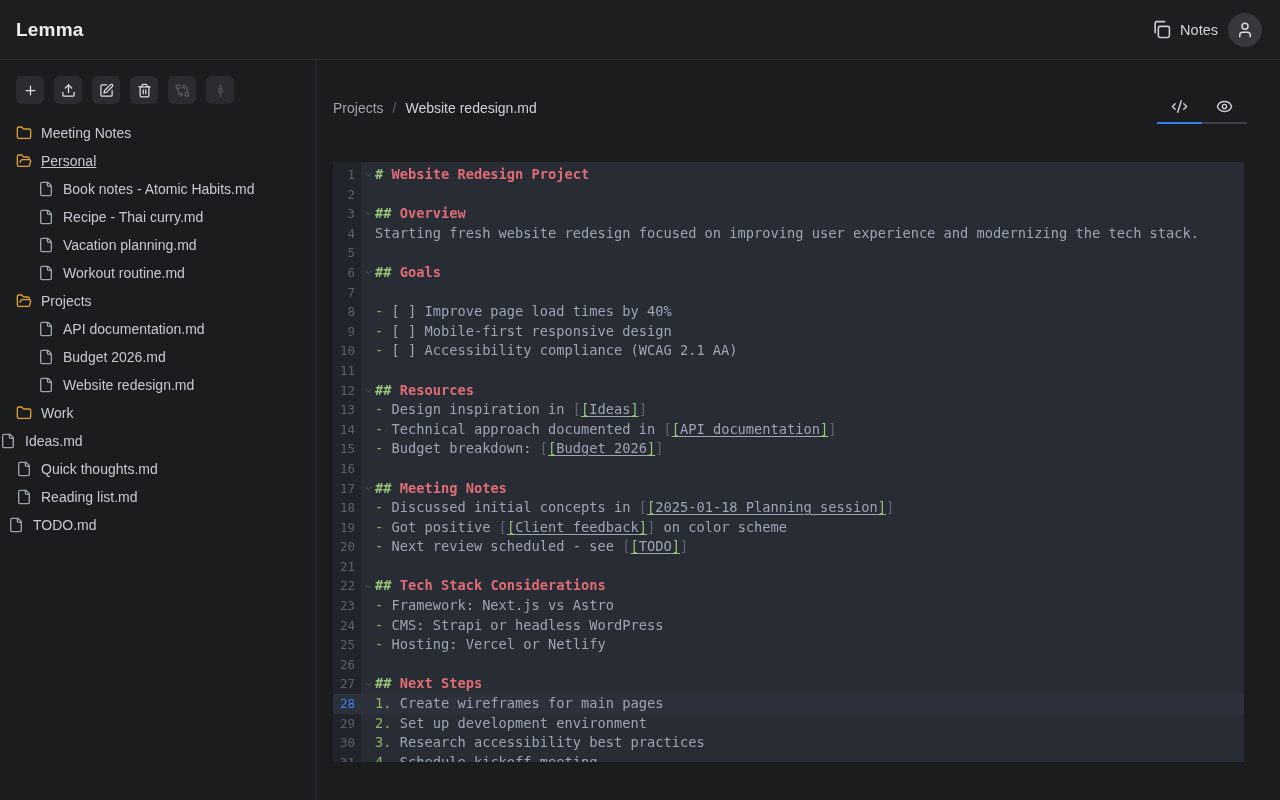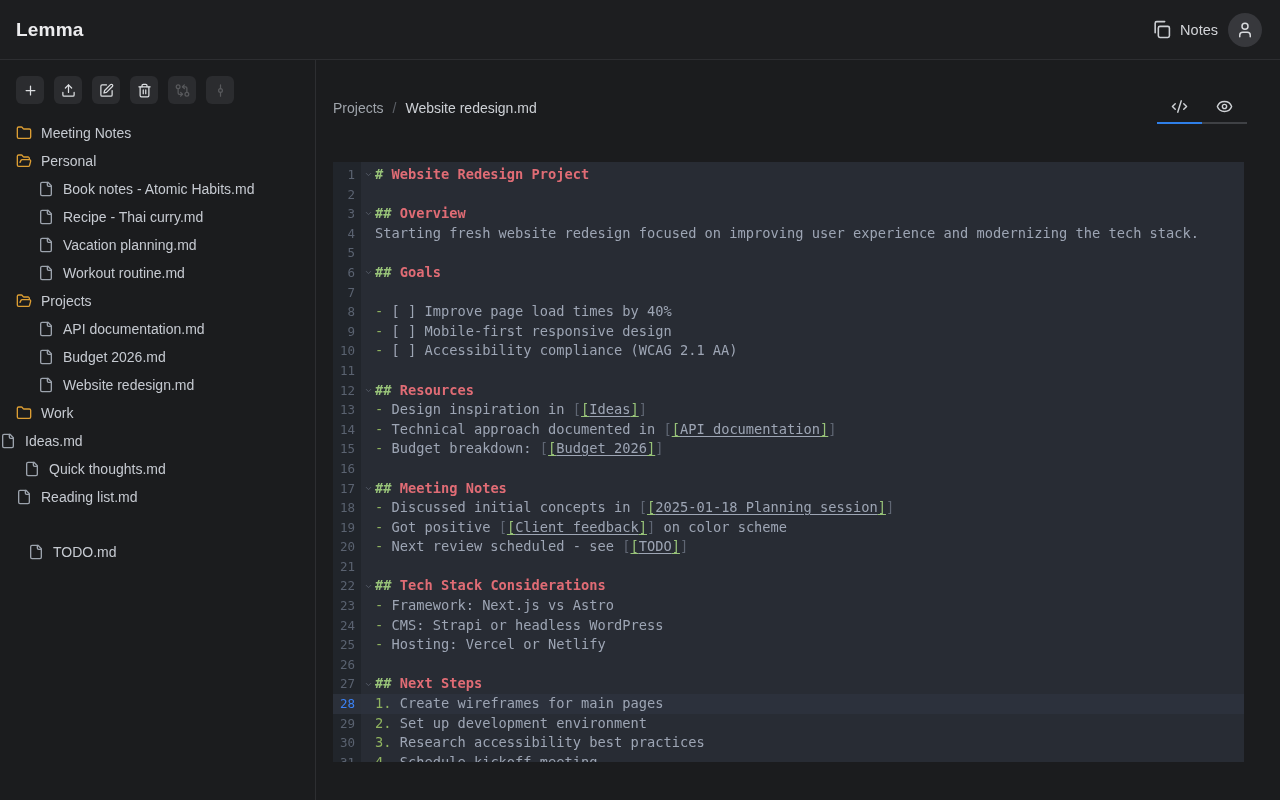--- a/index.html
+++ b/index.html
@@ -178,135 +178,135 @@
       </div>
     <div class="tree" id="tree">
         <div class="tree-row folder" style="padding-left: 16px;">
           <span class="icon">
             <svg viewBox="0 0 24 24" fill="none" stroke="currentColor" stroke-width="2" stroke-linecap="round" stroke-linejoin="round">
               <path d="M20 20a2 2 0 0 0 2-2V8a2 2 0 0 0-2-2h-7.9a2 2 0 0 1-1.69-.9L9.6 3.9A2 2 0 0 0 7.93 3H4a2 2 0 0 0-2 2v13a2 2 0 0 0 2 2Z"></path>
             </svg>
           </span>
           <span class="tree-label">Meeting Notes</span>
         </div>
+        <div class="tree-row folder" style="padding-left: 16px; text-decoration: underline;">
+          <span class="icon">
+            <svg viewBox="0 0 24 24" fill="none" stroke="currentColor" stroke-width="2" stroke-linecap="round" stroke-linejoin="round">
+              <path d="m6 14 1.45-2.9A2 2 0 0 1 9.24 10H20a2 2 0 0 1 1.94 2.5l-1.55 6a2 2 0 0 1-1.94 1.5H4a2 2 0 0 1-2-2V5a2 2 0 0 1 2-2h3.93a2 2 0 0 1 1.66.9l.82 1.2a2 2 0 0 0 1.66.9H18a2 2 0 0 1 2 2v2"></path>
+            </svg>
+          </span>
+          <span class="tree-label">Personal</span>
+        </div>
+        <div class="tree-row file" style="padding-left: 38px;">
+          <span class="icon">
+            <svg viewBox="0 0 24 24" fill="none" stroke="currentColor" stroke-width="2" stroke-linecap="round" stroke-linejoin="round">
+              <path d="M15 2H6a2 2 0 0 0-2 2v16a2 2 0 0 0 2 2h12a2 2 0 0 0 2-2V7Z"></path>
+              <path d="M14 2v4a2 2 0 0 0 2 2h4"></path>
+            </svg>
+          </span>
+          <span class="tree-label">Book notes - Atomic Habits.md</span>
+        </div>
+        <div class="tree-row file" style="padding-left: 38px;">
+          <span class="icon">
+            <svg viewBox="0 0 24 24" fill="none" stroke="currentColor" stroke-width="2" stroke-linecap="round" stroke-linejoin="round">
+              <path d="M15 2H6a2 2 0 0 0-2 2v16a2 2 0 0 0 2 2h12a2 2 0 0 0 2-2V7Z"></path>
+              <path d="M14 2v4a2 2 0 0 0 2 2h4"></path>
+            </svg>
+          </span>
+          <span class="tree-label">Recipe - Thai curry.md</span>
+        </div>
+        <div class="tree-row file" style="padding-left: 38px;">
+          <span class="icon">
+            <svg viewBox="0 0 24 24" fill="none" stroke="currentColor" stroke-width="2" stroke-linecap="round" stroke-linejoin="round">
+              <path d="M15 2H6a2 2 0 0 0-2 2v16a2 2 0 0 0 2 2h12a2 2 0 0 0 2-2V7Z"></path>
+              <path d="M14 2v4a2 2 0 0 0 2 2h4"></path>
+            </svg>
+          </span>
+          <span class="tree-label">Vacation planning.md</span>
+        </div>
+        <div class="tree-row file" style="padding-left: 38px;">
+          <span class="icon">
+            <svg viewBox="0 0 24 24" fill="none" stroke="currentColor" stroke-width="2" stroke-linecap="round" stroke-linejoin="round">
+              <path d="M15 2H6a2 2 0 0 0-2 2v16a2 2 0 0 0 2 2h12a2 2 0 0 0 2-2V7Z"></path>
+              <path d="M14 2v4a2 2 0 0 0 2 2h4"></path>
+            </svg>
+          </span>
+          <span class="tree-label">Workout routine.md</span>
+        </div>
         <div class="tree-row folder" style="padding-left: 16px;">
           <span class="icon">
             <svg viewBox="0 0 24 24" fill="none" stroke="currentColor" stroke-width="2" stroke-linecap="round" stroke-linejoin="round">
               <path d="m6 14 1.45-2.9A2 2 0 0 1 9.24 10H20a2 2 0 0 1 1.94 2.5l-1.55 6a2 2 0 0 1-1.94 1.5H4a2 2 0 0 1-2-2V5a2 2 0 0 1 2-2h3.93a2 2 0 0 1 1.66.9l.82 1.2a2 2 0 0 0 1.66.9H18a2 2 0 0 1 2 2v2"></path>
             </svg>
           </span>
-          <span class="tree-label">Personal</span>
-        </div>
-        <div class="tree-row file" style="padding-left: 38px;">
-          <span class="icon">
-            <svg viewBox="0 0 24 24" fill="none" stroke="currentColor" stroke-width="2" stroke-linecap="round" stroke-linejoin="round">
-              <path d="M15 2H6a2 2 0 0 0-2 2v16a2 2 0 0 0 2 2h12a2 2 0 0 0 2-2V7Z"></path>
-              <path d="M14 2v4a2 2 0 0 0 2 2h4"></path>
-            </svg>
-          </span>
-          <span class="tree-label">Book notes - Atomic Habits.md</span>
-        </div>
-        <div class="tree-row file" style="padding-left: 38px;">
-          <span class="icon">
-            <svg viewBox="0 0 24 24" fill="none" stroke="currentColor" stroke-width="2" stroke-linecap="round" stroke-linejoin="round">
-              <path d="M15 2H6a2 2 0 0 0-2 2v16a2 2 0 0 0 2 2h12a2 2 0 0 0 2-2V7Z"></path>
-              <path d="M14 2v4a2 2 0 0 0 2 2h4"></path>
-            </svg>
-          </span>
-          <span class="tree-label">Recipe - Thai curry.md</span>
-        </div>
-        <div class="tree-row file" style="padding-left: 38px;">
-          <span class="icon">
-            <svg viewBox="0 0 24 24" fill="none" stroke="currentColor" stroke-width="2" stroke-linecap="round" stroke-linejoin="round">
-              <path d="M15 2H6a2 2 0 0 0-2 2v16a2 2 0 0 0 2 2h12a2 2 0 0 0 2-2V7Z"></path>
-              <path d="M14 2v4a2 2 0 0 0 2 2h4"></path>
-            </svg>
-          </span>
-          <span class="tree-label">Vacation planning.md</span>
-        </div>
-        <div class="tree-row file" style="padding-left: 38px;">
-          <span class="icon">
-            <svg viewBox="0 0 24 24" fill="none" stroke="currentColor" stroke-width="2" stroke-linecap="round" stroke-linejoin="round">
-              <path d="M15 2H6a2 2 0 0 0-2 2v16a2 2 0 0 0 2 2h12a2 2 0 0 0 2-2V7Z"></path>
-              <path d="M14 2v4a2 2 0 0 0 2 2h4"></path>
-            </svg>
-          </span>
-          <span class="tree-label">Workout routine.md</span>
+          <span class="tree-label">Projects</span>
+        </div>
+        <div class="tree-row file" style="padding-left: 38px;">
+          <span class="icon">
+            <svg viewBox="0 0 24 24" fill="none" stroke="currentColor" stroke-width="2" stroke-linecap="round" stroke-linejoin="round">
+              <path d="M15 2H6a2 2 0 0 0-2 2v16a2 2 0 0 0 2 2h12a2 2 0 0 0 2-2V7Z"></path>
+              <path d="M14 2v4a2 2 0 0 0 2 2h4"></path>
+            </svg>
+          </span>
+          <span class="tree-label">API documentation.md</span>
+        </div>
+        <div class="tree-row file" style="padding-left: 38px;">
+          <span class="icon">
+            <svg viewBox="0 0 24 24" fill="none" stroke="currentColor" stroke-width="2" stroke-linecap="round" stroke-linejoin="round">
+              <path d="M15 2H6a2 2 0 0 0-2 2v16a2 2 0 0 0 2 2h12a2 2 0 0 0 2-2V7Z"></path>
+              <path d="M14 2v4a2 2 0 0 0 2 2h4"></path>
+            </svg>
+          </span>
+          <span class="tree-label">Budget 2026.md</span>
+        </div>
+        <div class="tree-row file" style="padding-left: 38px;">
+          <span class="icon">
+            <svg viewBox="0 0 24 24" fill="none" stroke="currentColor" stroke-width="2" stroke-linecap="round" stroke-linejoin="round">
+              <path d="M15 2H6a2 2 0 0 0-2 2v16a2 2 0 0 0 2 2h12a2 2 0 0 0 2-2V7Z"></path>
+              <path d="M14 2v4a2 2 0 0 0 2 2h4"></path>
+            </svg>
+          </span>
+          <span class="tree-label">Website redesign.md</span>
         </div>
         <div class="tree-row folder" style="padding-left: 16px;">
           <span class="icon">
             <svg viewBox="0 0 24 24" fill="none" stroke="currentColor" stroke-width="2" stroke-linecap="round" stroke-linejoin="round">
-              <path d="m6 14 1.45-2.9A2 2 0 0 1 9.24 10H20a2 2 0 0 1 1.94 2.5l-1.55 6a2 2 0 0 1-1.94 1.5H4a2 2 0 0 1-2-2V5a2 2 0 0 1 2-2h3.93a2 2 0 0 1 1.66.9l.82 1.2a2 2 0 0 0 1.66.9H18a2 2 0 0 1 2 2v2"></path>
-            </svg>
-          </span>
-          <span class="tree-label">Projects</span>
-        </div>
-        <div class="tree-row file" style="padding-left: 38px;">
-          <span class="icon">
-            <svg viewBox="0 0 24 24" fill="none" stroke="currentColor" stroke-width="2" stroke-linecap="round" stroke-linejoin="round">
-              <path d="M15 2H6a2 2 0 0 0-2 2v16a2 2 0 0 0 2 2h12a2 2 0 0 0 2-2V7Z"></path>
-              <path d="M14 2v4a2 2 0 0 0 2 2h4"></path>
-            </svg>
-          </span>
-          <span class="tree-label">API documentation.md</span>
-        </div>
-        <div class="tree-row file" style="padding-left: 38px;">
-          <span class="icon">
-            <svg viewBox="0 0 24 24" fill="none" stroke="currentColor" stroke-width="2" stroke-linecap="round" stroke-linejoin="round">
-              <path d="M15 2H6a2 2 0 0 0-2 2v16a2 2 0 0 0 2 2h12a2 2 0 0 0 2-2V7Z"></path>
-              <path d="M14 2v4a2 2 0 0 0 2 2h4"></path>
-            </svg>
-          </span>
-          <span class="tree-label">Budget 2026.md</span>
-        </div>
-        <div class="tree-row file" style="padding-left: 38px;">
-          <span class="icon">
-            <svg viewBox="0 0 24 24" fill="none" stroke="currentColor" stroke-width="2" stroke-linecap="round" stroke-linejoin="round">
-              <path d="M15 2H6a2 2 0 0 0-2 2v16a2 2 0 0 0 2 2h12a2 2 0 0 0 2-2V7Z"></path>
-              <path d="M14 2v4a2 2 0 0 0 2 2h4"></path>
-            </svg>
-          </span>
-          <span class="tree-label">Website redesign.md</span>
-        </div>
-        <div class="tree-row folder" style="padding-left: 16px;">
-          <span class="icon">
-            <svg viewBox="0 0 24 24" fill="none" stroke="currentColor" stroke-width="2" stroke-linecap="round" stroke-linejoin="round">
               <path d="M20 20a2 2 0 0 0 2-2V8a2 2 0 0 0-2-2h-7.9a2 2 0 0 1-1.69-.9L9.6 3.9A2 2 0 0 0 7.93 3H4a2 2 0 0 0-2 2v13a2 2 0 0 0 2 2Z"></path>
             </svg>
           </span>
           <span class="tree-label">Work</span>
         </div>
         <div class="tree-row file" style="">
           <span class="icon">
             <svg viewBox="0 0 24 24" fill="none" stroke="currentColor" stroke-width="2" stroke-linecap="round" stroke-linejoin="round">
               <path d="M15 2H6a2 2 0 0 0-2 2v16a2 2 0 0 0 2 2h12a2 2 0 0 0 2-2V7Z"></path>
               <path d="M14 2v4a2 2 0 0 0 2 2h4"></path>
             </svg>
           </span>
           <span class="tree-label">Ideas.md</span>
         </div>
-        <div class="tree-row file" style="padding-left: 24px;">
+        <div class="tree-row file" style="padding-left: 16px;">
           <span class="icon">
             <svg viewBox="0 0 24 24" fill="none" stroke="currentColor" stroke-width="2" stroke-linecap="round" stroke-linejoin="round">
               <path d="M15 2H6a2 2 0 0 0-2 2v16a2 2 0 0 0 2 2h12a2 2 0 0 0 2-2V7Z"></path>
               <path d="M14 2v4a2 2 0 0 0 2 2h4"></path>
             </svg>
           </span>
           <span class="tree-label">Quick thoughts.md</span>
         </div>
         <div class="tree-row file" style="padding-left: 16px;">
           <span class="icon">
             <svg viewBox="0 0 24 24" fill="none" stroke="currentColor" stroke-width="2" stroke-linecap="round" stroke-linejoin="round">
               <path d="M15 2H6a2 2 0 0 0-2 2v16a2 2 0 0 0 2 2h12a2 2 0 0 0 2-2V7Z"></path>
               <path d="M14 2v4a2 2 0 0 0 2 2h4"></path>
             </svg>
           </span>
           <span class="tree-label">Reading list.md</span>
         </div>
-        <div class="tree-row file" style="padding-left: 28px; margin-top: 27px;">
+        <div class="tree-row file" style="padding-left: 8px;">
           <span class="icon">
             <svg viewBox="0 0 24 24" fill="none" stroke="currentColor" stroke-width="2" stroke-linecap="round" stroke-linejoin="round">
               <path d="M15 2H6a2 2 0 0 0-2 2v16a2 2 0 0 0 2 2h12a2 2 0 0 0 2-2V7Z"></path>
               <path d="M14 2v4a2 2 0 0 0 2 2h4"></path>
             </svg>
           </span>
           <span class="tree-label">TODO.md</span>
         </div>
       </div>
   </aside>

